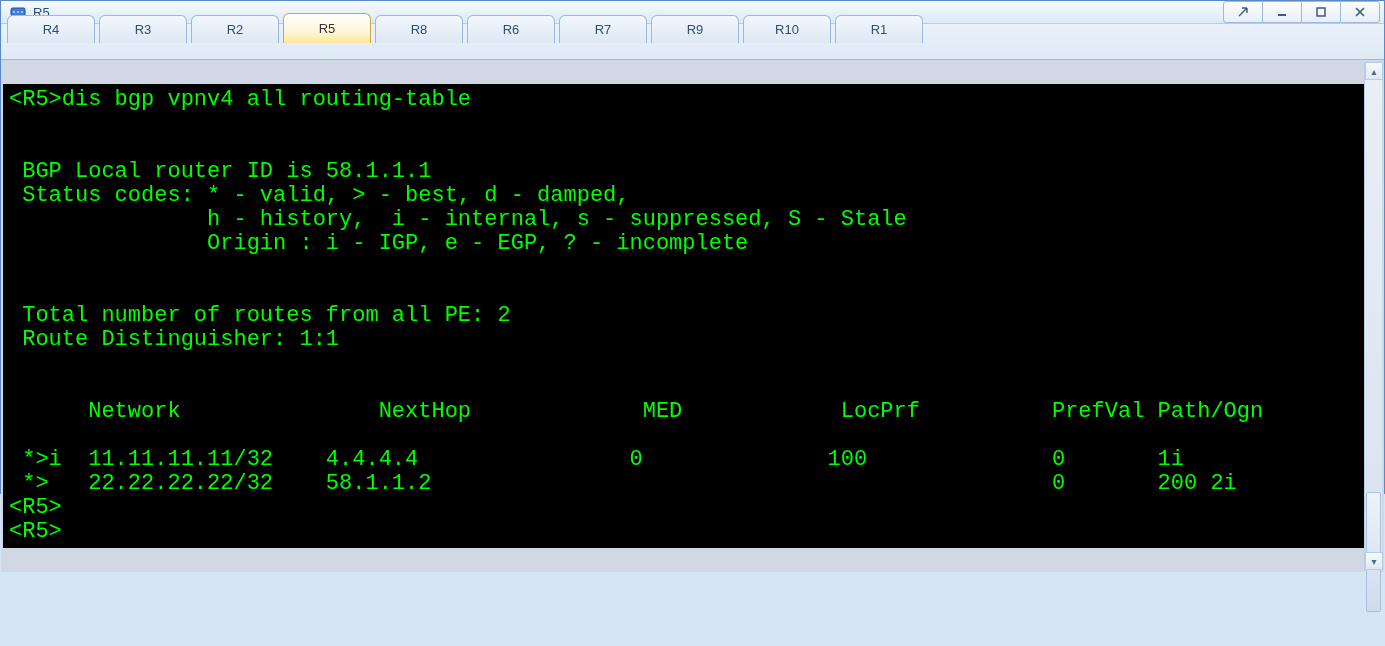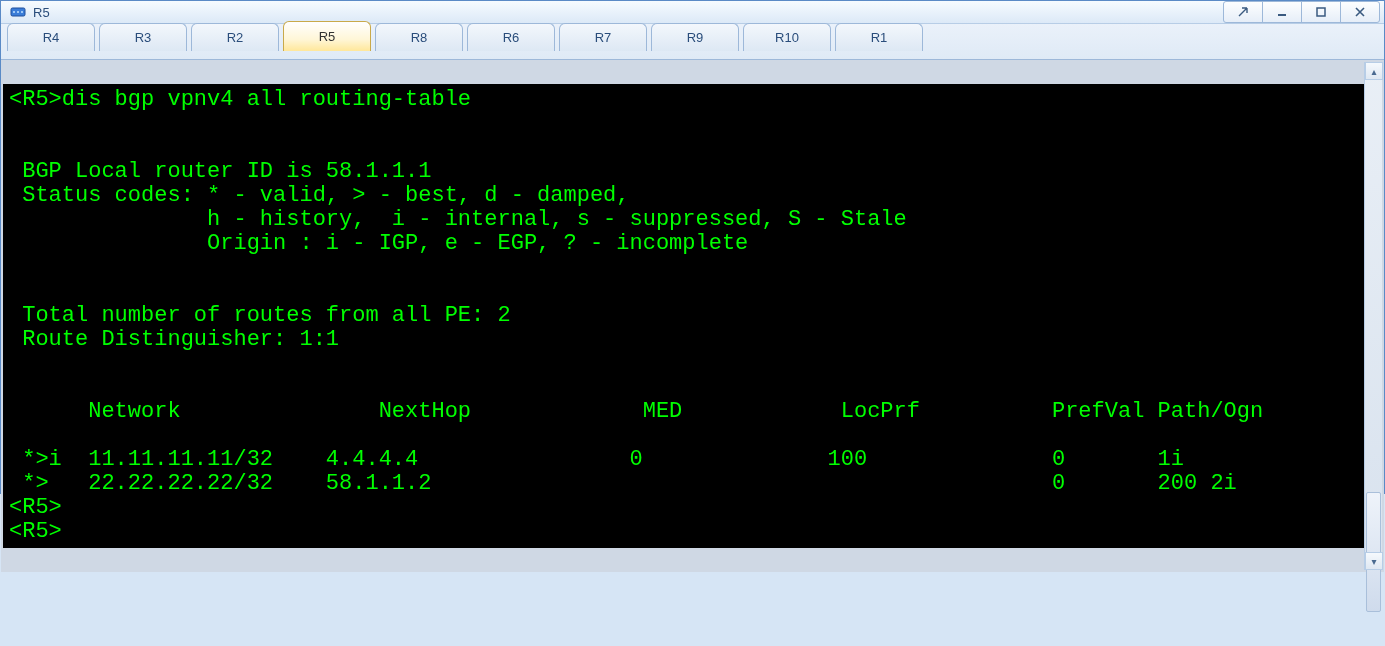--- a/index.html
+++ b/index.html
@@ -41,21 +41,21 @@
     font-size: 12px; color: #3a5a80;
     margin-left: -1px;
   }
   .win-btn:first-child { border-top-left-radius: 3px; border-bottom-left-radius: 3px;}
   .win-btn:last-child  { border-top-right-radius: 3px; border-bottom-right-radius: 3px;}
   .win-btn svg { display:block; }
 
   .tabbar {
     height: 36px;
     display: flex; align-items: flex-end;
-    padding: 4px 6px 8px 6px;
+    padding: 4px 6px 16px 6px;
     gap: 0;
     background: linear-gradient(#eaf1fa,#dfeaf6);
     border-bottom: 1px solid #9db8d9;
   }
   .tab {
     min-width: 88px; height: 28px;
     padding: 0 18px;
     border: 1px solid #9db8d9;
     border-bottom: none;
     border-top-left-radius: 6px;

